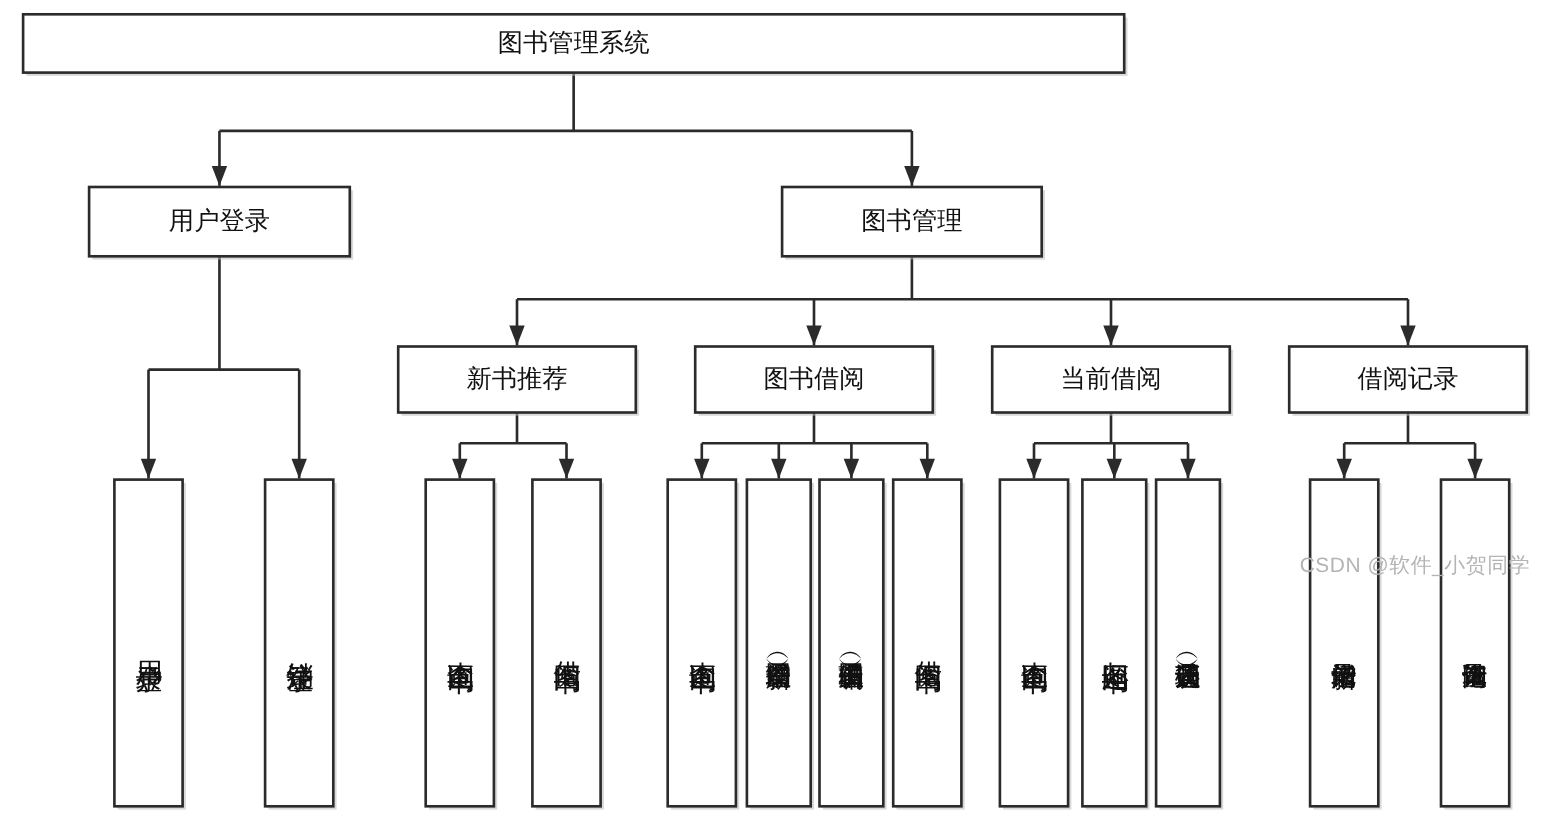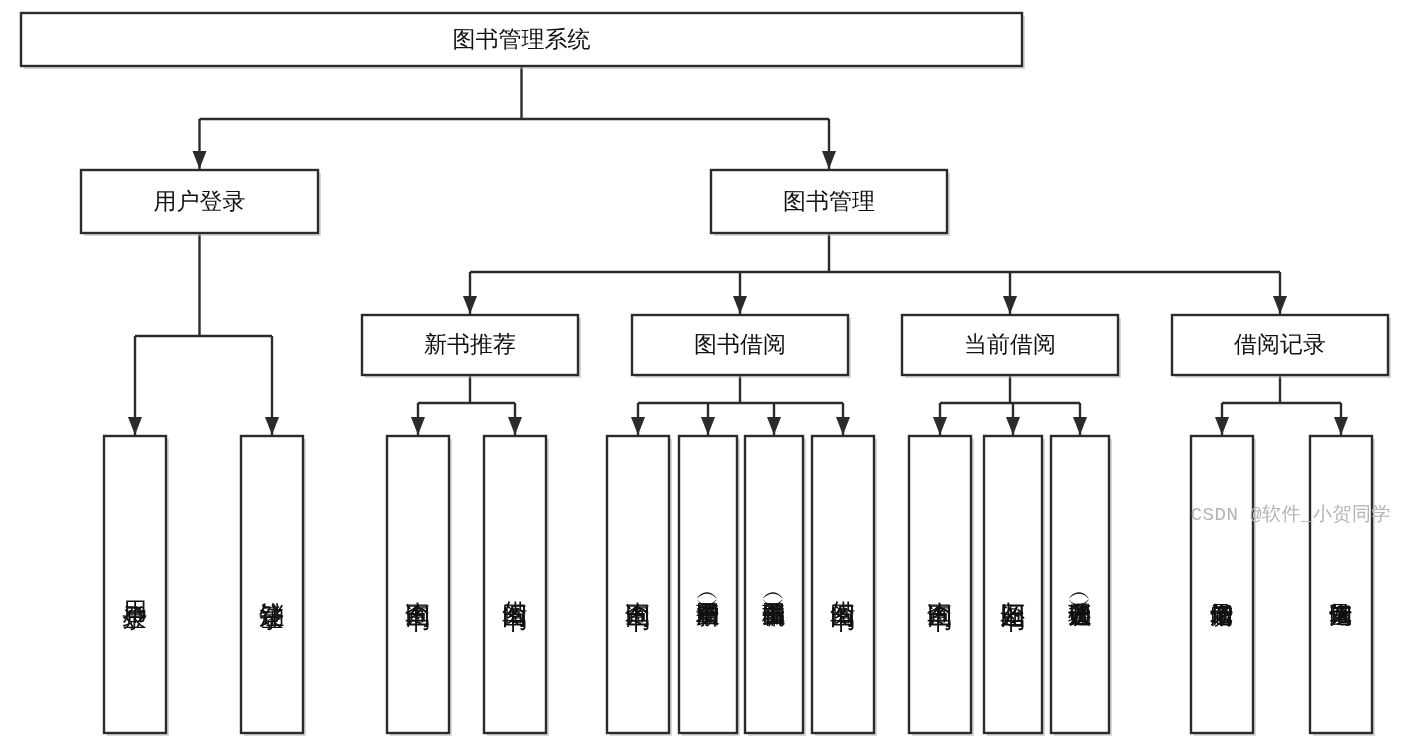--- a/index.html
+++ b/index.html
@@ -69,21 +69,21 @@
     line-height: 1.06;
     letter-spacing: 2px;
     color: #111111;
     white-space: nowrap;
     text-align: center;
   }
   #watermark {
     position: absolute;
     right: 14px;
     bottom: 6px;
-    font-family: Liberation Mono, monospace;
+    font-family: Liberation Sans, sans-serif;
     font-size: 19px;
     color: #b4b4b4;
     letter-spacing: 0.5px;
     white-space: nowrap;
   }
 </style>
 </head>
 <body>
 
 <div id="diagram-root">

